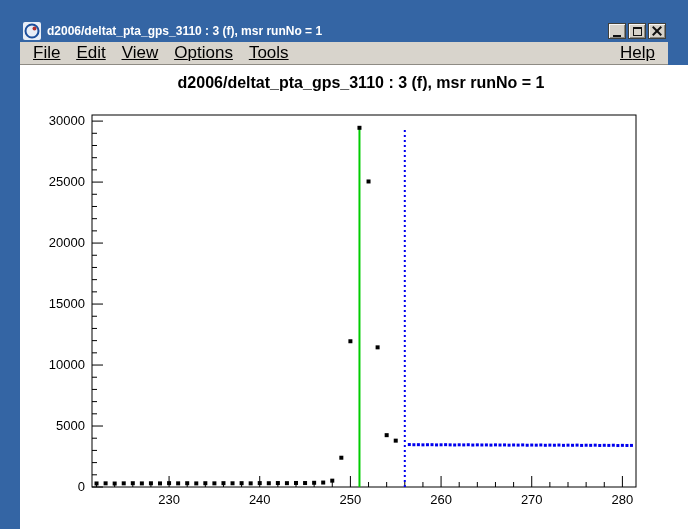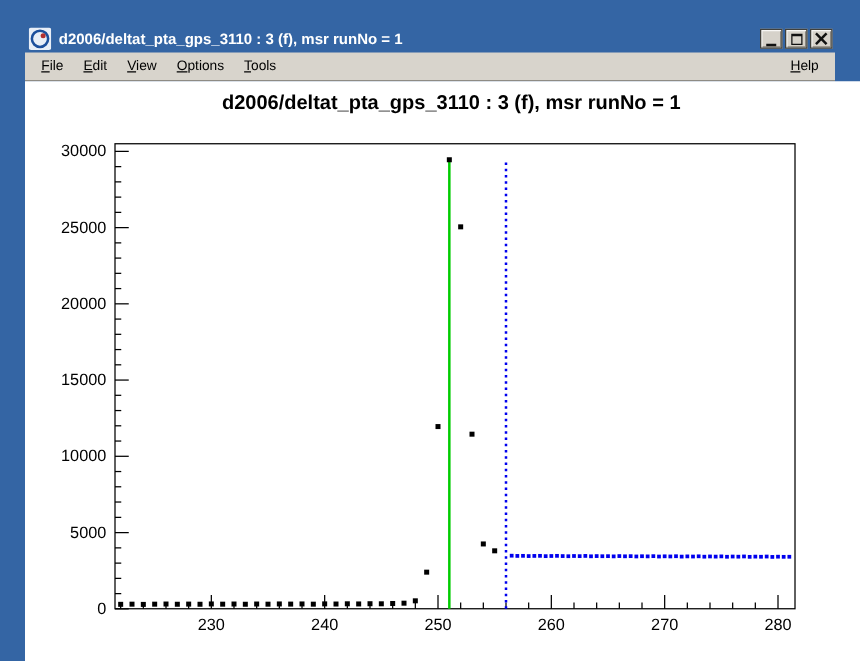--- a/index.html
+++ b/index.html
@@ -43,22 +43,23 @@
   }
   .glyph-close::before { transform:rotate(45deg); }
   .glyph-close::after  { transform:rotate(-45deg); }
 
   
   .menubar {
     height:23px;
     background:#d8d4cc;
     border-bottom:1px solid #8e8b84;
     display:flex; align-items:center;
-    font-size:11px; color:#000;
+    font-size:17px; color:#000;
     padding:0 5px;
+    text-decoration:underline;
   }
   .menu-item { padding:3px 8px; white-space:nowrap; cursor:default; }
   .menu-help { margin-left:auto; }
   u { text-decoration:underline; }
 
   
   .canvas {
     position:relative;
     width:682px; height:478px;
     background:#ffffff;

